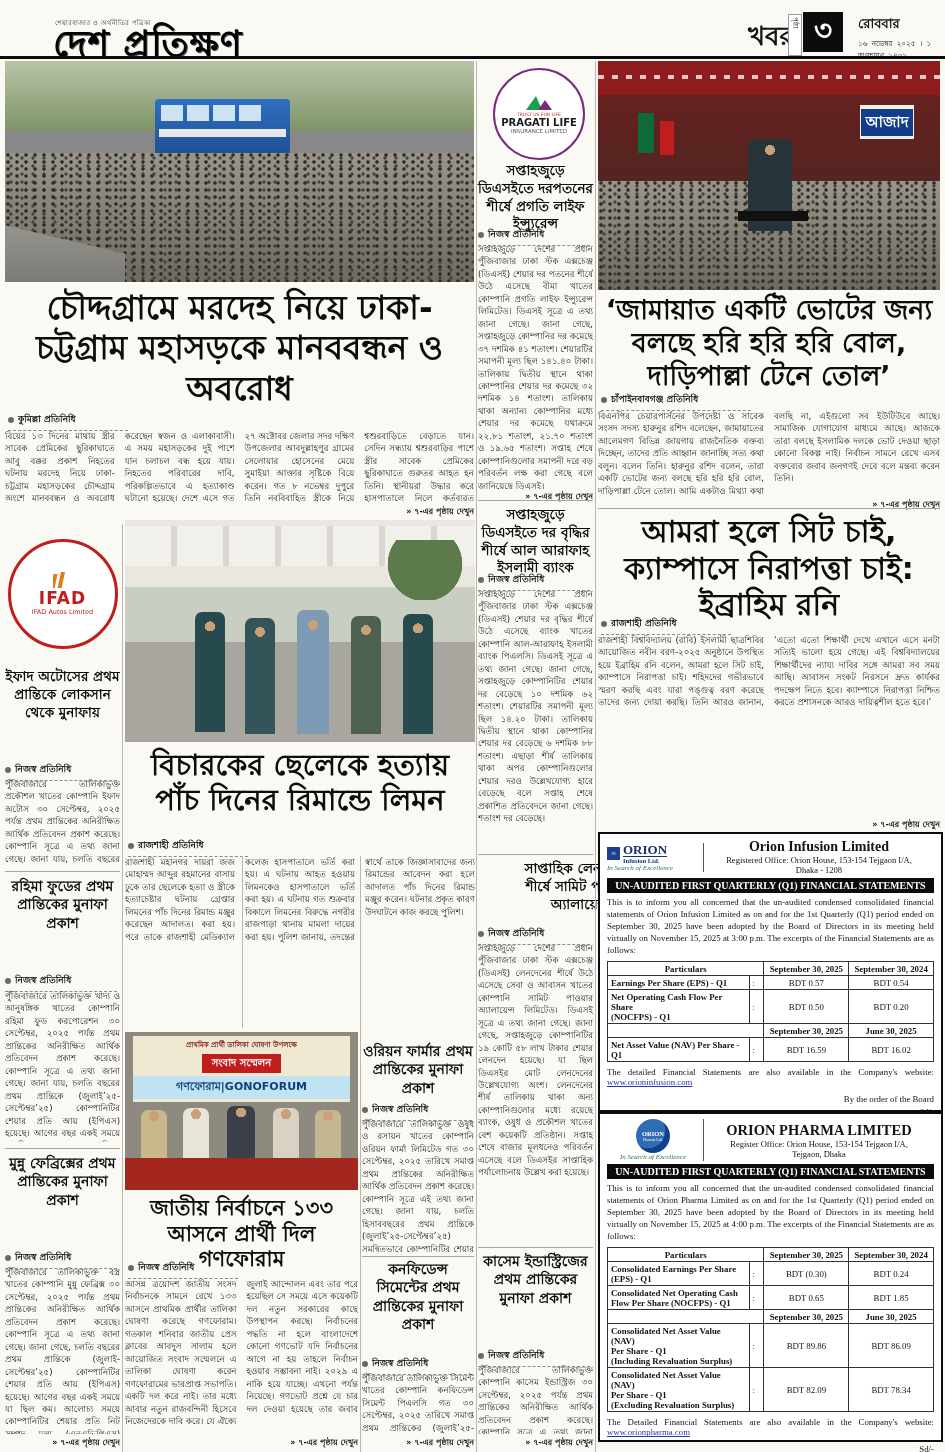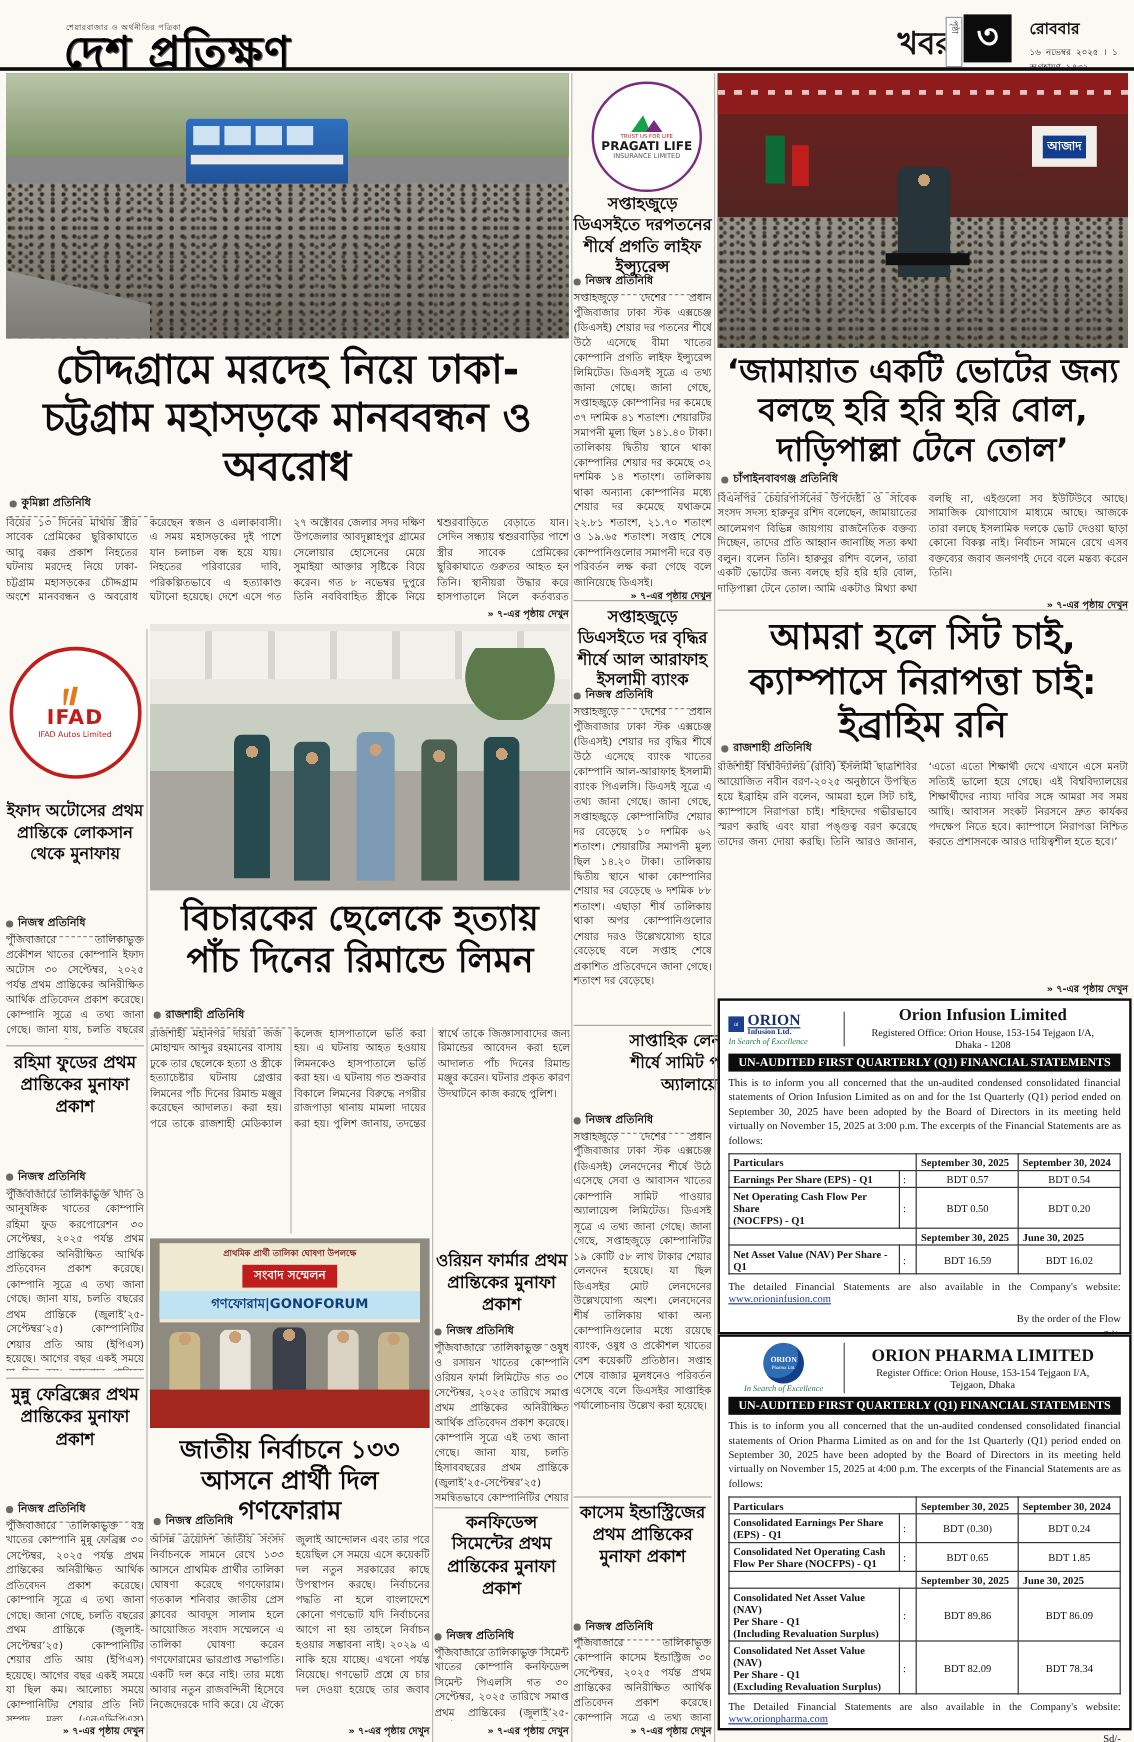--- a/index.html
+++ b/index.html
@@ -41,21 +41,21 @@
   
   .finbox{position:absolute;background:#fff;border:2.5px solid #0c0c0c;
           font-family:"Liberation Serif",serif;padding:5px 7px;}
   .finbar{background:#0c0c0c;color:#fff;text-align:center;font-weight:bold;
           font-size:10px;padding:2px 0;margin:3px 0 4px 0;}
   .finintro{font-size:8.8px;line-height:1.35;text-align:justify;}
   .ftable{width:100%;border-collapse:collapse;margin-top:5px;}
   .ftable td{border:1px solid #333;font-size:8.8px;padding:1.5px 3px;white-space:pre-line;
              vertical-align:middle;}
   .ftable .lb{font-weight:bold;text-align:left;}
-  .ftable .hd{font-weight:bold;}
+  .ftable .hd{font-weight:bold;text-align:center;}
   .ftable .vl{text-align:center;}
   .fin-foot{font-size:8.8px;margin-top:5px;text-align:justify;}
   .fin-web{color:#2437a8;text-decoration:underline;font-size:8.8px;}
   .fin-sig{font-size:8.8px;text-align:right;line-height:1.4;margin-top:6px;}
   .script{font-style:italic;font-size:7px;color:#274;}
 </style>
 </head>
 <body>
 
 <div class="page">
@@ -86,21 +86,21 @@
       <div style="height:8px;background:#e8e8e8;margin:2px 4px;"></div>
     </div>
     <div class="abs crowd" style="left:0;top:92px;width:469px;height:129px;"></div>
     <div class="abs" style="left:0;top:150px;width:120px;height:71px;background:linear-gradient(#9b9a94,#7c7b75);clip-path:polygon(0 20%,100% 60%,100% 100%,0 100%);"></div>
   </div>
 
   <div class="photo" style="left:598px;top:61px;width:342px;height:229px;background:linear-gradient(#6d1f1f,#3c2a22);">
     <div class="abs" style="left:0;top:0;width:342px;height:34px;background:#8e1c1c;background-image:repeating-linear-gradient(90deg,rgba(255,255,255,.75) 0 6px,transparent 6px 14px);background-size:100% 4px;background-position:0 14px;background-repeat:no-repeat;"></div>
     <div class="abs crowd" style="left:0;top:120px;width:342px;height:109px;"></div>
     <div class="abs" style="left:262px;top:44px;width:54px;height:34px;background:#f2efe8;display:flex;align-items:center;justify-content:center;">
-      <span style="background:#123c8c;color:#fff;font-size:10px;font-weight:bold;padding:1px 4px;">আজাদ</span>
+      <span style="background:#123c8c;color:#fff;font-size:15px;font-weight:bold;padding:1px 4px;">আজাদ</span>
     </div>
     <div class="abs" style="left:40px;top:52px;width:16px;height:40px;background:#0d6b38;"></div>
     <div class="abs" style="left:62px;top:60px;width:14px;height:34px;background:#c01d1d;"></div>
     <div class="abs fig" style="left:150px;top:78px;width:44px;height:92px;"></div>
     <div class="abs" style="left:140px;top:150px;width:70px;height:10px;background:#111;"></div>
   </div>
 
   <div class="abs circle-ad" style="left:493px;top:68px;width:88px;height:88px;border:2px solid #7a2b7e;">
     <svg width="30" height="18" viewBox="0 0 30 18">
       <polygon points="2,16 12,2 18,16" fill="#16a14b"></polygon>
@@ -310,21 +310,21 @@
         <td class="vl">BDT 16.59</td>
         <td class="vl">BDT 16.02</td>
       </tr>
     </tbody>
       </table>
     <div class="fin-foot">
       <span>The detailed Financial Statements are also available in the Company's website:</span>
       <span class="fin-web">www.orioninfusion.com</span>
     </div>
     <div class="fin-sig">
-      <div>By the order of the Flow</div>
+      <div>By the order of the Board</div>
       <div>Sd/-</div>
       <div>Nazneen Nahar Rakhi</div>
       <div>Company Secretary</div>
     </div>
   </div>
 
   <div class="finbox" style="left:598px;top:1112px;width:327px;height:316px;">
     <div style="display:flex;align-items:center;">
       <div style="width:92px;border-right:1px solid #555;padding-right:4px;text-align:center;">
         <div style="width:34px;height:34px;margin:0 auto;border-radius:50%;background:radial-gradient(circle at 35% 35%, #2e6db4 0 55%, #10408a 56% 100%);color:#fff;display:flex;flex-direction:column;align-items:center;justify-content:center;">

